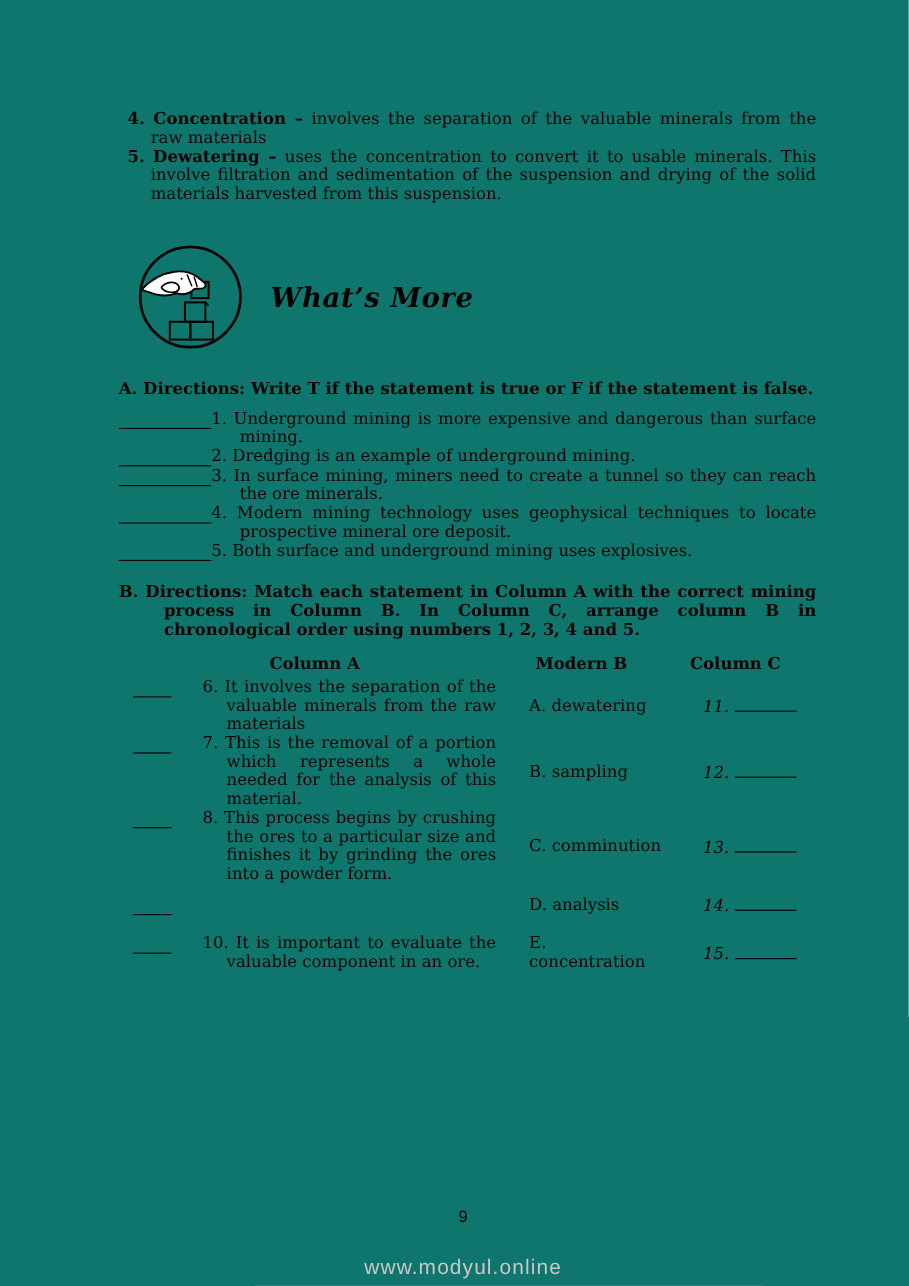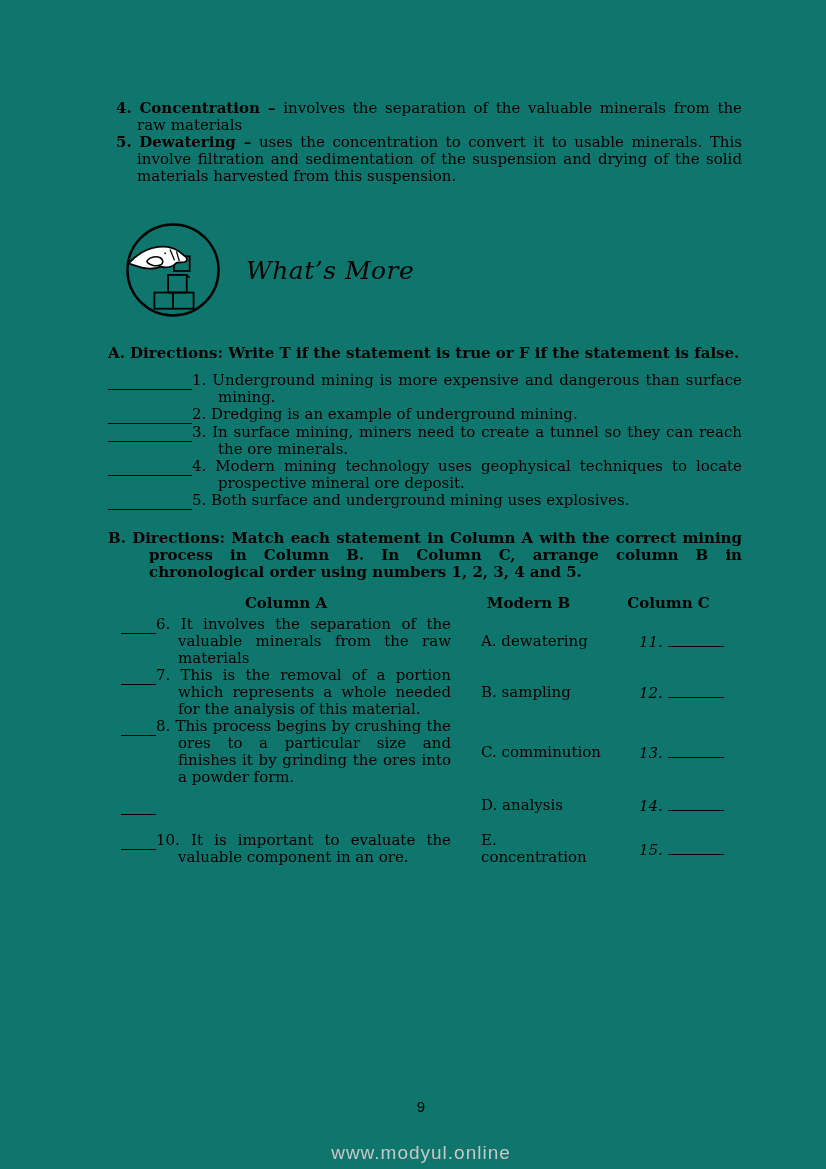--- a/index.html
+++ b/index.html
@@ -20,21 +20,21 @@
   .intro-item {
     text-align:justify;
     padding-left:21px; text-indent:-21px;
   }
   .intro-item b { font-weight:bold; }
 
   
   .wm-banner { margin:36px 0 0 108px; display:flex; align-items:center; gap:24px; }
   .wm-icon { width:98px; height:98px; flex:none; }
   .wm-title {
-    font-size:25px; font-weight:normal; font-style:italic;
+    font-size:25px; font-weight:bold; font-style:italic;
     letter-spacing:0.5px;
   }
 
   
   .sec-heading {
     font-weight:bold; text-align:justify;
   }
   .sec-a-heading { margin:26px 68px 0 92px; padding-left:31px; text-indent:-31px; }
   .sec-b-heading { margin:20px 100px 0 92px; padding-left:41px; text-indent:-41px; }
 
@@ -50,21 +50,21 @@
     display:grid; grid-template-columns:330px 155px 125px;
     font-weight:bold; margin-bottom:4px;
   }
   .match-headers .hdr { text-align:center; }
   .match-row {
     display:grid; grid-template-columns:330px 155px 125px;
     align-items:center;
   }
   .cell-a { display:flex; }
   .a-blank { flex:none; width:35px; height:17px; border-bottom:1px solid #000; }
-  .a-body { flex:1; text-align:justify; padding-left:22px; text-indent:-22px; }
+  .a-body { flex:1; text-align:justify; padding-left:22px; text-indent:-22px;margin-left:28px; }
   .cell-b { padding-left:30px; }
   .cell-c { padding-left:33px; white-space:nowrap;font-style:italic; }
   .ans-blank { display:inline-block; width:56px; height:14px; border-bottom:1px solid #000; }
   .row-9  { margin-top:10px; }
   .row-10 { margin-top:17px; }
 
   
   .page-number {
     position:absolute; left:0; right:0; bottom:54px;
     text-align:center; font-size:15px;

